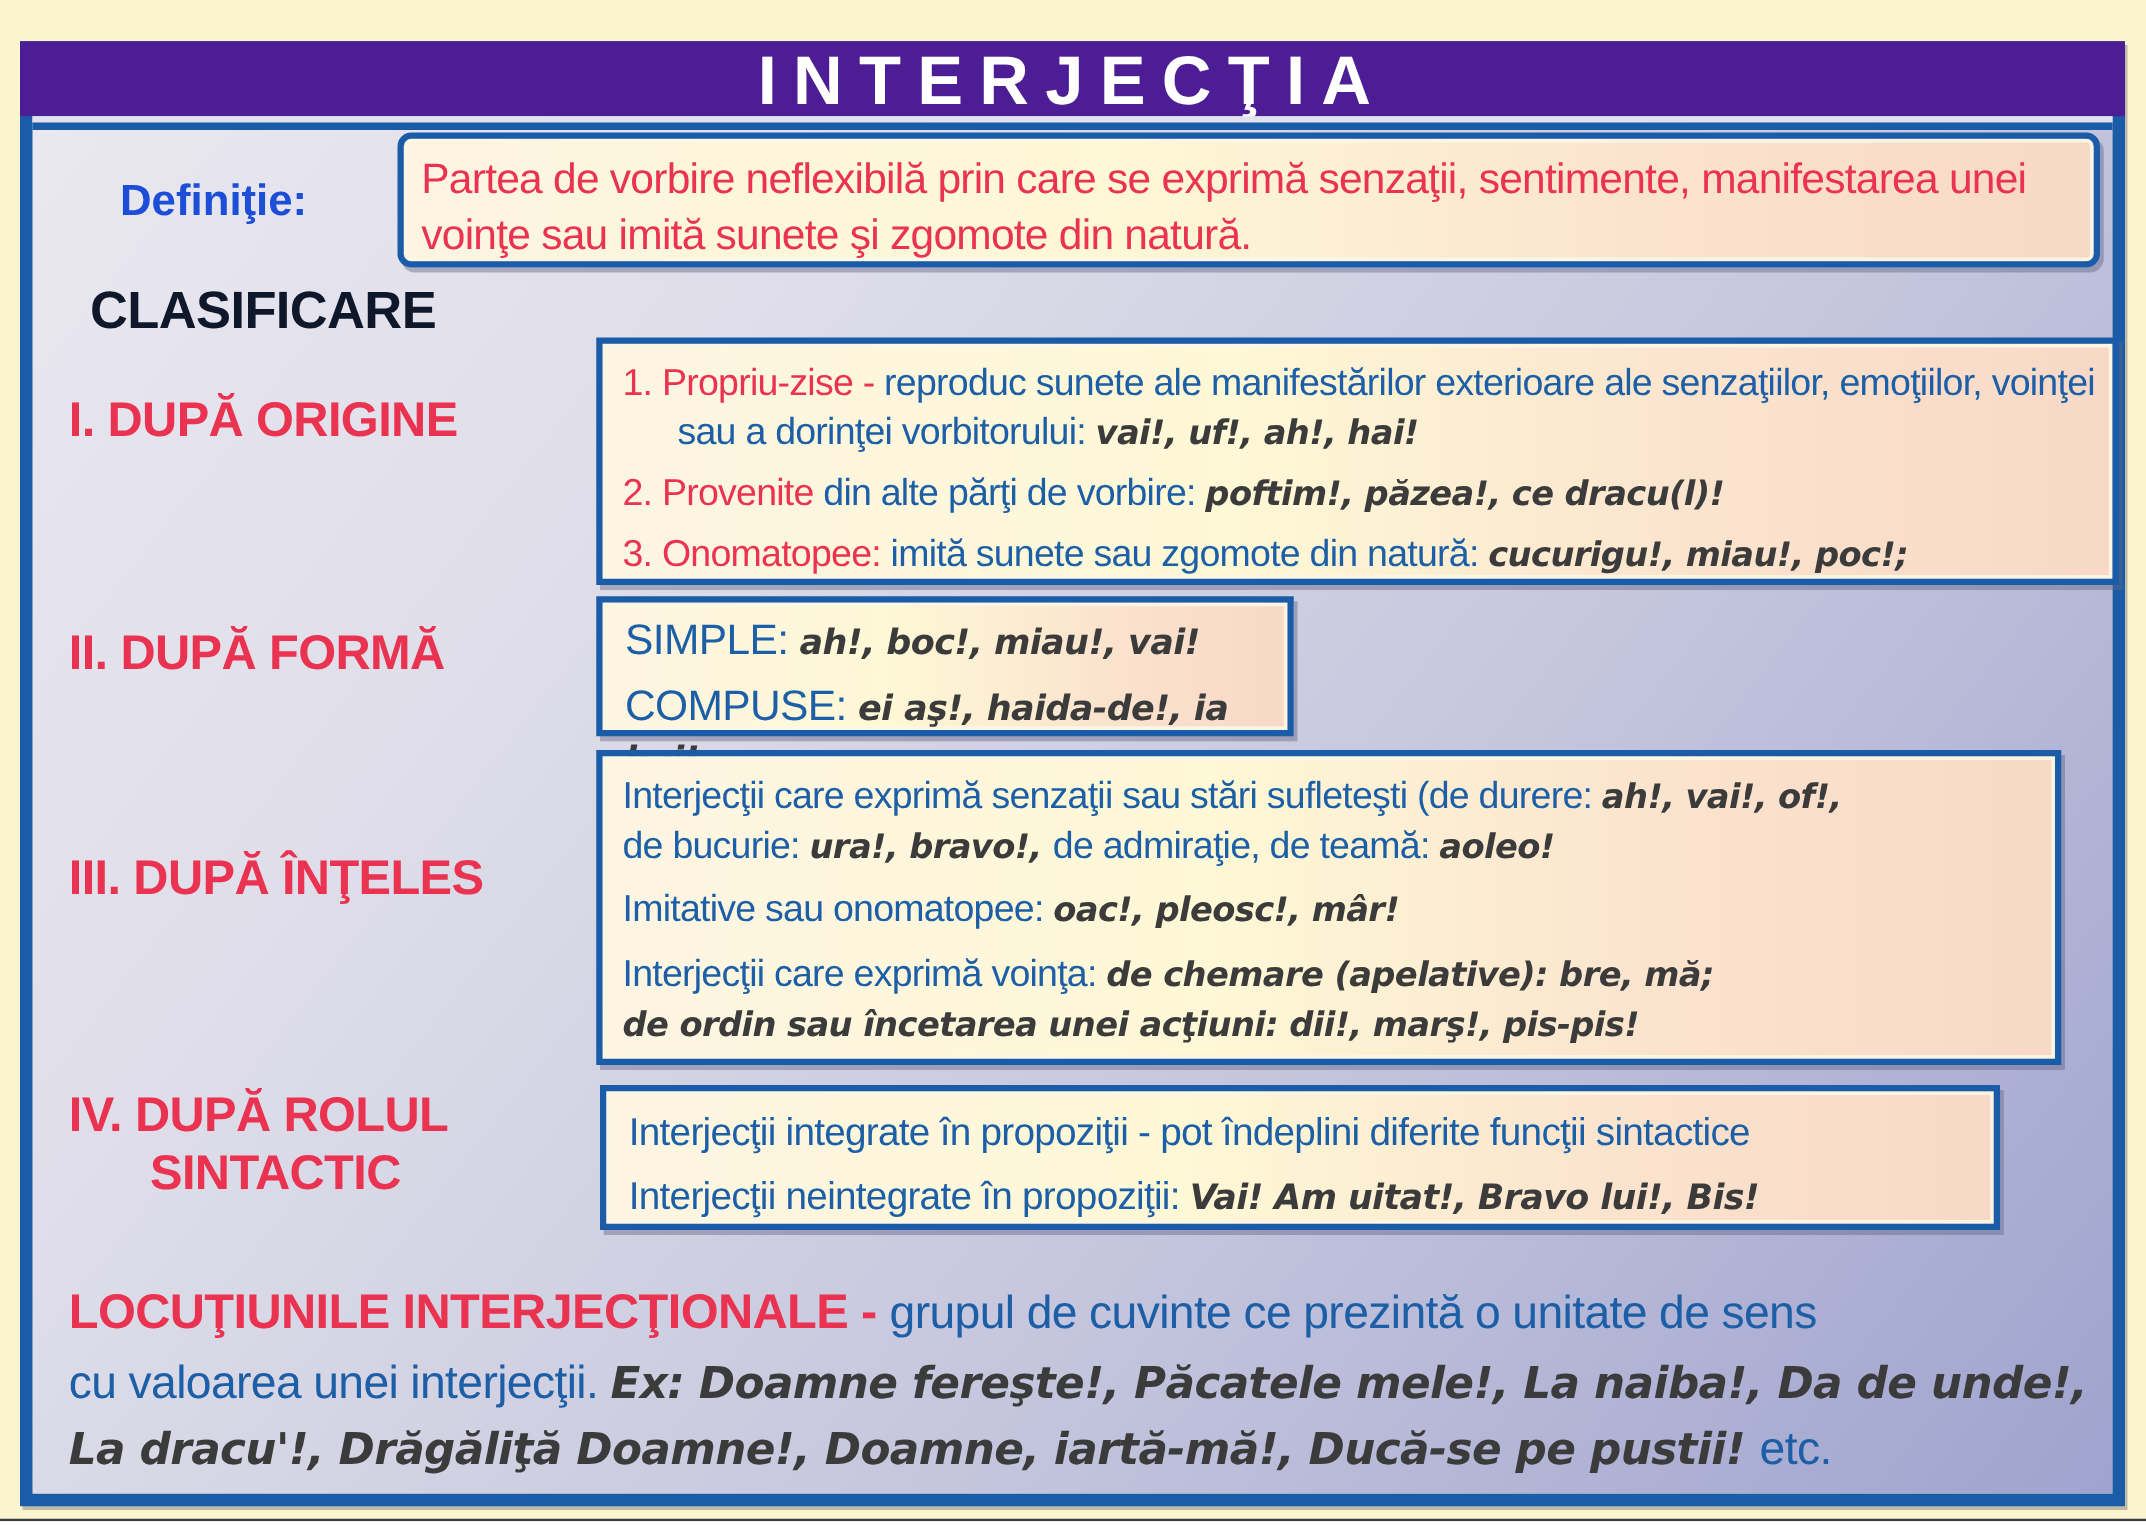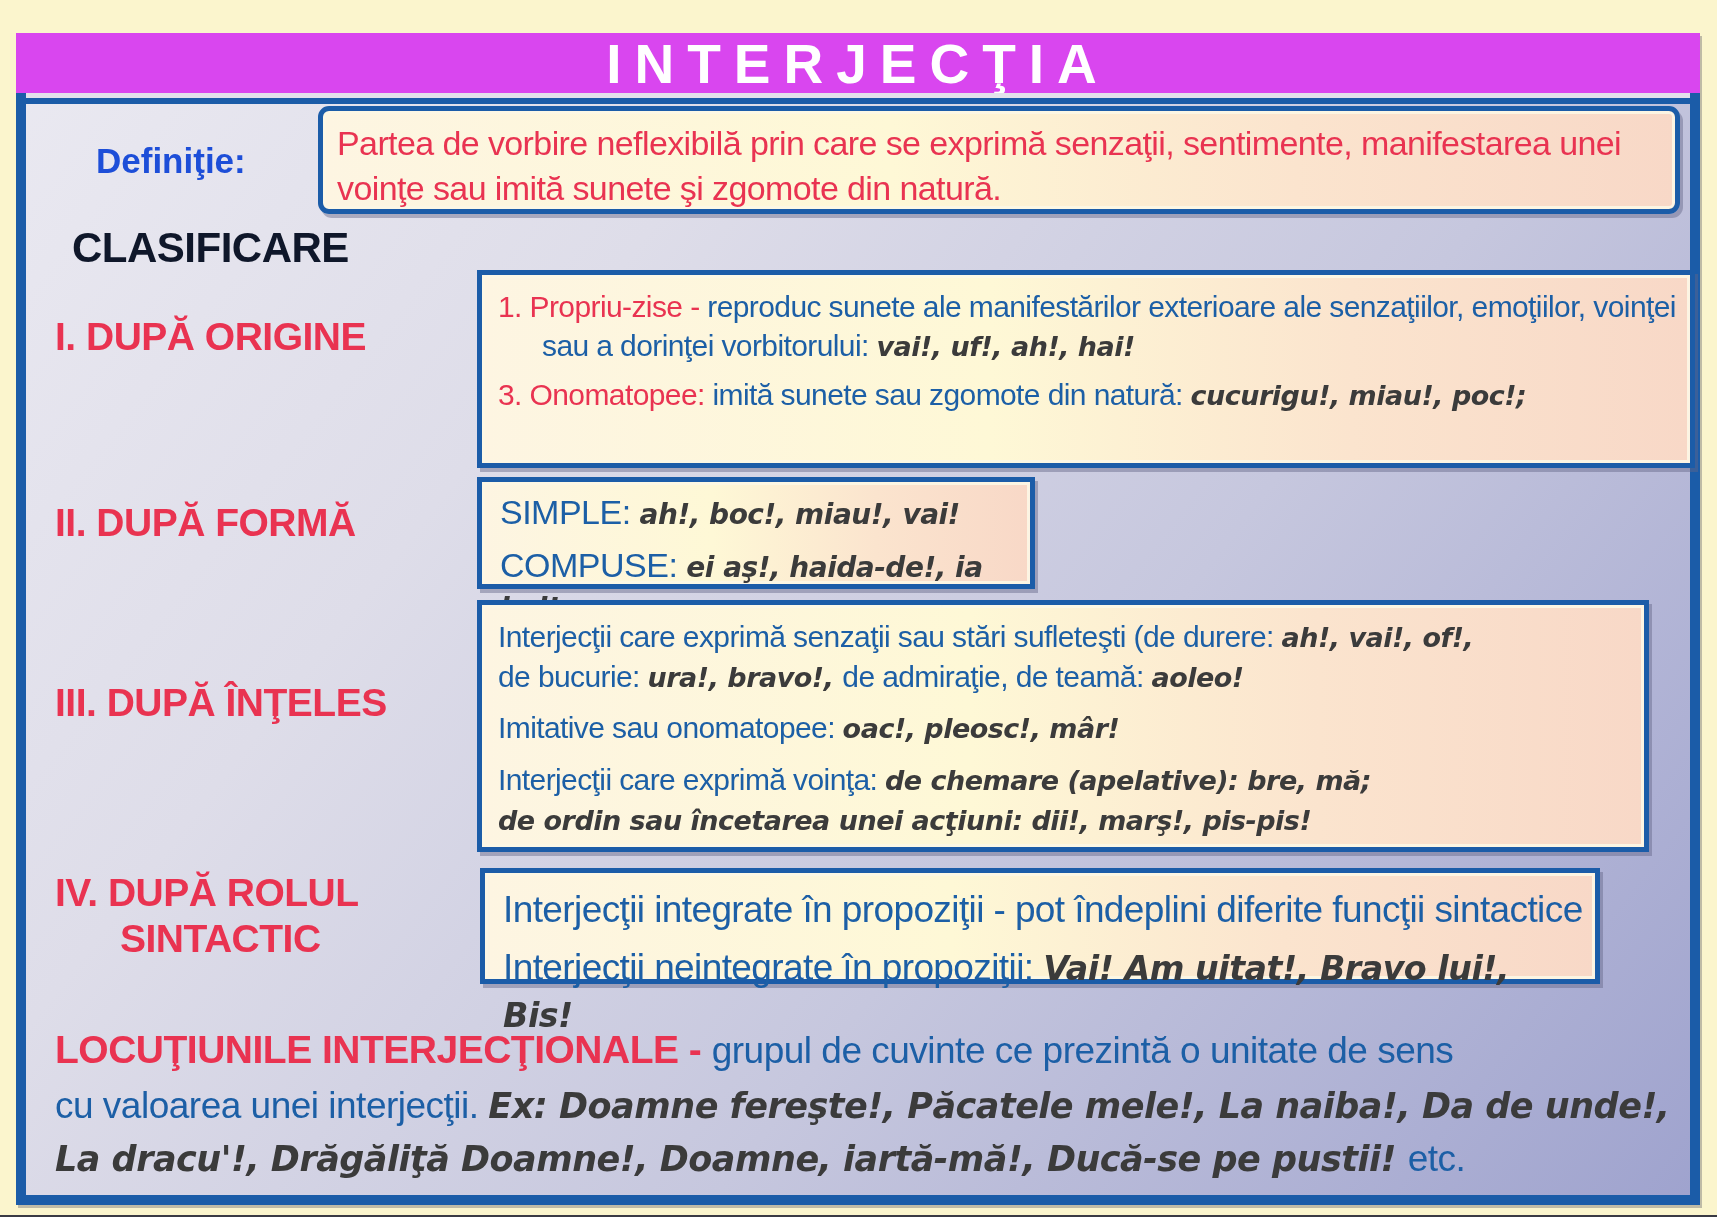--- a/index.html
+++ b/index.html
@@ -9,21 +9,21 @@
     font-family:"Liberation Sans",sans-serif;
   }
   .frame{
     position:absolute;left:16px;top:33px;width:1684px;height:1172px;
     box-sizing:border-box;border:10px solid #1B5CA8;
     background:linear-gradient(128deg,#EAE9F1 0%,#DEDDE9 30%,#C6C7DE 62%,#9FA3CE 100%);
     box-shadow:2px 3px 0 rgba(80,80,95,.35);
   }
   .header{
     position:absolute;left:16px;top:33px;width:1684px;height:60px;
-    background:#d946ef;display:flex;align-items:center;justify-content:center;z-index:3;
+    background:#4c1d95;display:flex;align-items:center;justify-content:center;z-index:3;
   }
   .title{
     color:#FFFFFF;font-size:55px;font-weight:bold;letter-spacing:13px;line-height:1;
     padding-top:2px;
   }
   .hsep1{position:absolute;left:26px;top:93px;width:1664px;height:5px;background:#E2E2EC;z-index:3;}
   .hsep2{position:absolute;left:26px;top:98px;width:1664px;height:6px;background:#1B5CA8;z-index:3;}
 
   .red{color:#E93351;}
   .blue{color:#1C5FA6;text-align:right;}
@@ -52,21 +52,21 @@
   .box2{left:477px;top:477px;width:558px;height:112px;padding:10px 18px;}
   .box2 p{margin:0 0 12px 0;font-size:34px;line-height:1.2;letter-spacing:-0.5px;}
   .box2 p:last-child{margin-bottom:0;}
   .box2 .ex{font-size:28px;}
 
   .box3{left:477px;top:600px;width:1172px;height:252px;padding:12px 10px 12px 16px;}
   .box3 p{margin:0 0 11px 0;font-size:30px;line-height:1.34;letter-spacing:-0.6px;}
   .box3 p:last-child{margin-bottom:0;}
 
   .box4{left:480px;top:868px;width:1120px;height:116px;padding:14px 12px 14px 18px;}
-  .box4 p{margin:0 0 12px 0;font-size:37px;line-height:1.25;letter-spacing:-0.6px;}
+  .box4 p{margin:0 0 12px 0;font-size:31px;line-height:1.25;letter-spacing:-0.6px;}
   .box4 p:last-child{margin-bottom:0;}
 
   .label4 .l2{display:block;padding-left:65px;}
 
   .bottom{
     position:absolute;left:55px;top:1022px;width:1620px;z-index:4;
     font-size:37px;line-height:1.45;letter-spacing:-0.5px;
   }
   .bottom .heading{font-weight:bold;font-size:39px;}
   .bottom .ex{font-size:35px;}
@@ -92,20 +92,21 @@
   <div class="box def-box">
     <p class="def-text">Partea de vorbire neflexibilă prin care se exprimă senzaţii, sentimente, manifestarea unei voinţe sau imită sunete şi zgomote din natură.</p>
   </div>
 
   <div class="clasif">CLASIFICARE</div>
 
   <div class="side-label" style="top:314px;">I. DUPĂ ORIGINE</div>
 
   <div class="box box1">
     <p><span class="red">1. Propriu-zise -</span><span class="blue"> reproduc sunete ale manifestărilor exterioare ale senzaţiilor, emoţiilor, voinţei sau a dorinţei vorbitorului: </span><span class="ex">vai!, uf!, ah!, hai!</span></p>
+    <p><span class="red">2. Provenite</span><span class="blue"> din alte părţi de vorbire: </span><span class="ex">poftim!, păzea!, ce dracu(l)!</span></p>
     <p><span class="red">3. Onomatopee:</span><span class="blue"> imită sunete sau zgomote din natură: </span><span class="ex">cucurigu!, miau!, poc!;</span></p>
   </div>
 
   <div class="side-label" style="top:500px;">II. DUPĂ FORMĂ</div>
 
   <div class="box box2">
     <p><span class="blue">SIMPLE: </span><span class="ex">ah!, boc!, miau!, vai!</span></p>
     <p><span class="blue">COMPUSE: </span><span class="ex">ei aş!, haida-de!, ia hai!</span></p>
   </div>
 

